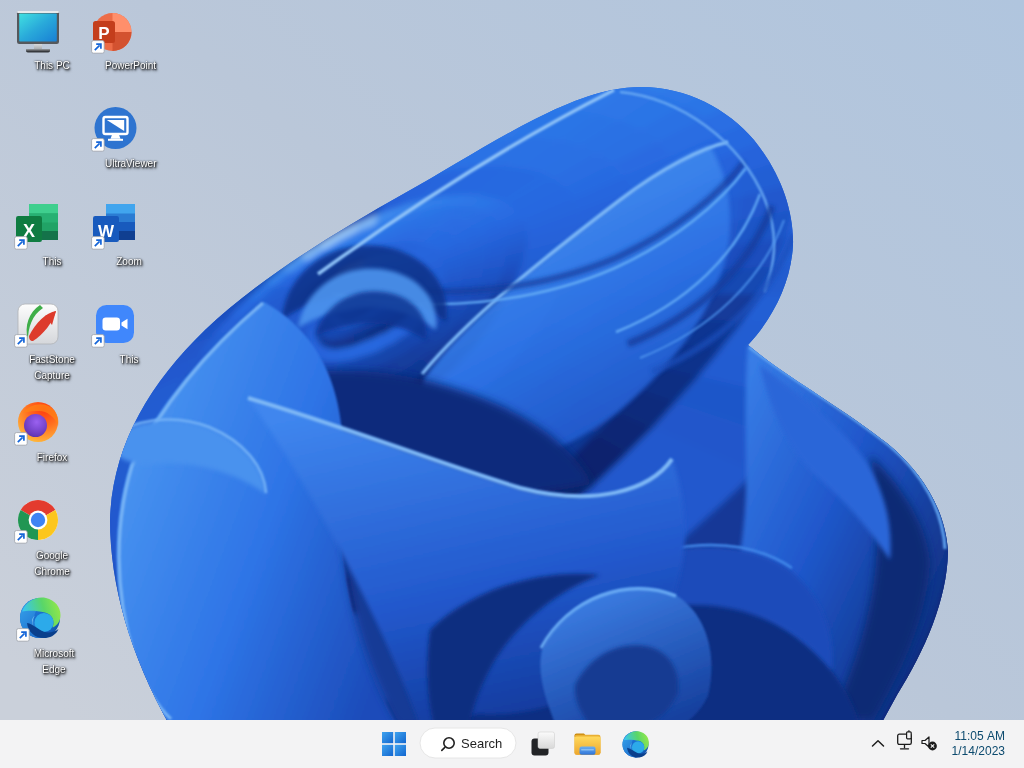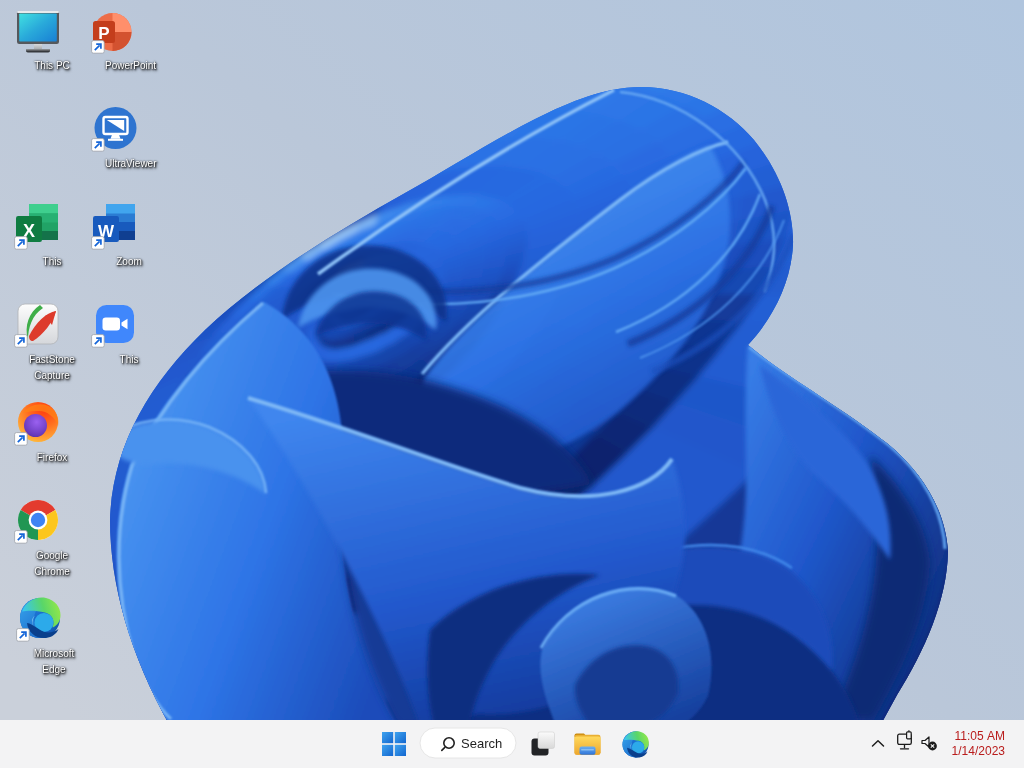--- a/index.html
+++ b/index.html
@@ -4,21 +4,21 @@
 <style>
 * { margin:0; padding:0; box-sizing:border-box; }
 html,body { width:1024px; height:768px; overflow:hidden; font-family:"Liberation Sans", sans-serif; }
 #desk { position:relative; width:1024px; height:768px; background:#b5c4d8; }
 #wall { position:absolute; left:0; top:0; }
 .ic { position:absolute; text-align:center; }
 .ic svg.main { display:block; margin:0 auto; }
 .lb { display:block; margin-top:4px; font-size:10px; line-height:16px; color:#fff;
   text-shadow: 1px 1px 2px rgba(0,0,0,.95), 0 0 2px rgba(0,0,0,.75), 1px 2px 3px rgba(0,0,0,.6); margin-left: 28px; }
 #taskbar { position:absolute; left:0; top:720px; width:1024px; height:48px; background:#f3f3f4; }
-.clock { position:absolute; right:19px; top:729px; text-align:right; font-size:12px; line-height:15px; color:#b91c1c; }
+.clock { position:absolute; right:19px; top:729px; text-align:right; font-size:12px; line-height:15px; color:#0c4a6e; }
 </style>
 </head>
 <body>
 <div id="desk">
 <svg id="wall" width="1024" height="768" viewBox="0 0 1024 768">
   <defs>
     <linearGradient id="bg" x1="1" y1="0" x2="0" y2="0.85">
       <stop offset="0" stop-color="#b0c5de"></stop>
       <stop offset="0.5" stop-color="#bac7d9"></stop>
       <stop offset="1" stop-color="#cad0da"></stop>

